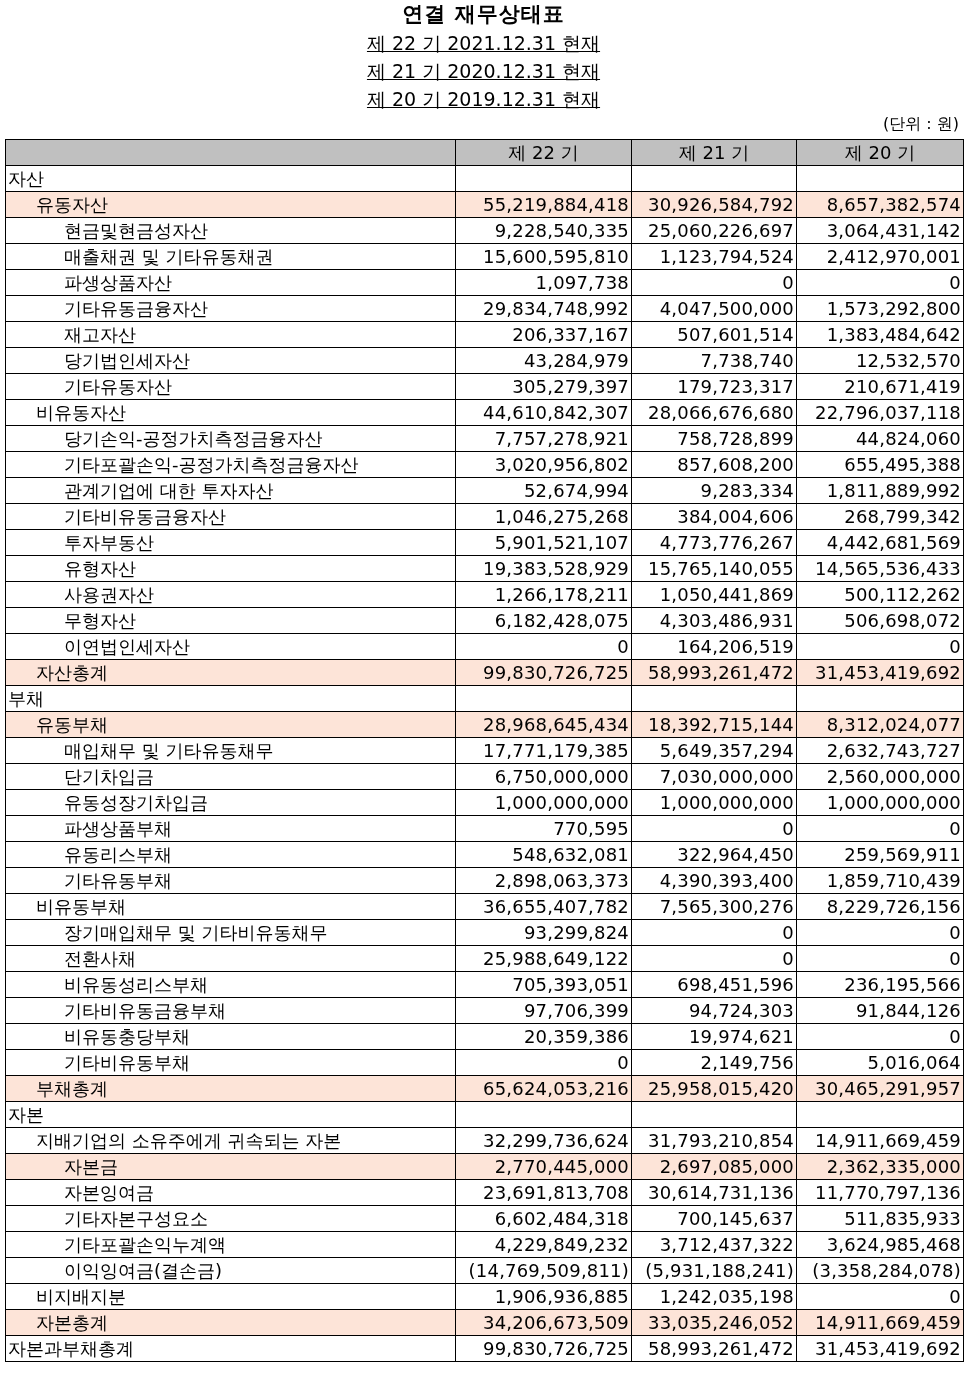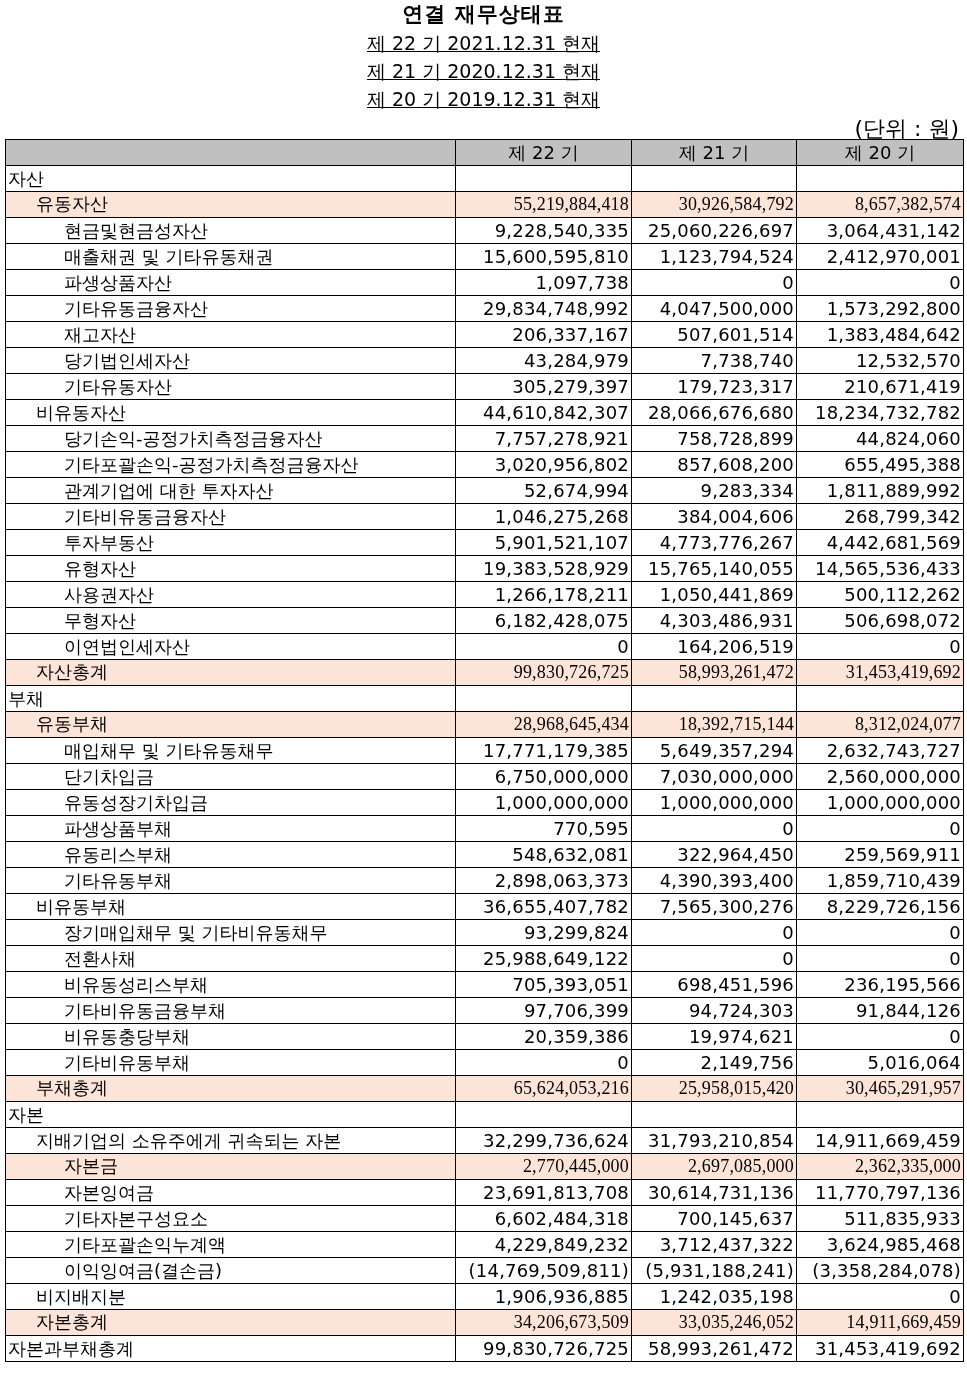--- a/index.html
+++ b/index.html
@@ -1,29 +1,29 @@
 <!DOCTYPE html>
 <html><head>
   <meta charset="utf-8">
   <style>
     html, body { margin: 0; padding: 0; background: #ffffff; }
     body { width: 967px; height: 1392px; position: relative; font-family: "DejaVu Sans", sans-serif; color: #000; overflow: hidden; }
     .titles { position: absolute; top: 0; left: 0; width: 967px; text-align: center; }
     .title { font-size: 21px; font-weight: bold; height: 29px; line-height: 29px; margin-top: 0; letter-spacing: 1px; }
     .subtitle { font-size: 19px; height: 28px; line-height: 28px; text-decoration: underline; }
-    .unit { position: absolute; top: 114px; right: 8px; font-size: 22px; }
+    .unit { position: absolute; top: 114px; right: 8px; font-size: 16px; }
     table.fs { position: absolute; top: 139px; left: 5px; border-collapse: collapse; table-layout: fixed; width: 958px; padding-left: 39px; }
     table.fs col.c0 { width: 450px; }
     table.fs col.c1 { width: 176px; }
     table.fs col.c2 { width: 165px; }
     table.fs col.c3 { width: 167px; }
     table.fs th, table.fs td { border: 1px solid #000; height: 25px; padding: 0 2px; font-size: 18px; font-weight: normal; line-height: 25px; white-space: nowrap; overflow: hidden; }
     table.fs thead th { background: #c0c0c0; text-align: center; }
     table.fs td.num { text-align: right; letter-spacing: 0.2px; }
-    table.fs tr.hl td { background: #fde4d8; font-family: Liberation Serif, serif; }
+    table.fs tr.hl td { background: #fde4d8; }
     .lv0 { padding-left: 2px !important; }
     .lv1 { padding-left: 30px !important; }
     .lv2 { padding-left: 58px !important; margin-top: 12px; }
   </style>
 </head>
 <body>
 
 <div class="titles">
   <div class="title">연결 재무상태표</div>
   <div class="subtitle">제 22 기 2021.12.31 현재</div>
@@ -99,21 +99,21 @@
       <tr>
         <td class="lv2">기타유동자산</td>
         <td class="num">305,279,397</td>
         <td class="num">179,723,317</td>
         <td class="num">210,671,419</td>
       </tr>
       <tr>
         <td class="lv1">비유동자산</td>
         <td class="num">44,610,842,307</td>
         <td class="num">28,066,676,680</td>
-        <td class="num">18,234,732,782</td>
+        <td class="num">22,796,037,118</td>
       </tr>
       <tr>
         <td class="lv2">당기손익-공정가치측정금융자산</td>
         <td class="num">7,757,278,921</td>
         <td class="num">758,728,899</td>
         <td class="num">44,824,060</td>
       </tr>
       <tr>
         <td class="lv2">기타포괄손익-공정가치측정금융자산</td>
         <td class="num">3,020,956,802</td>

